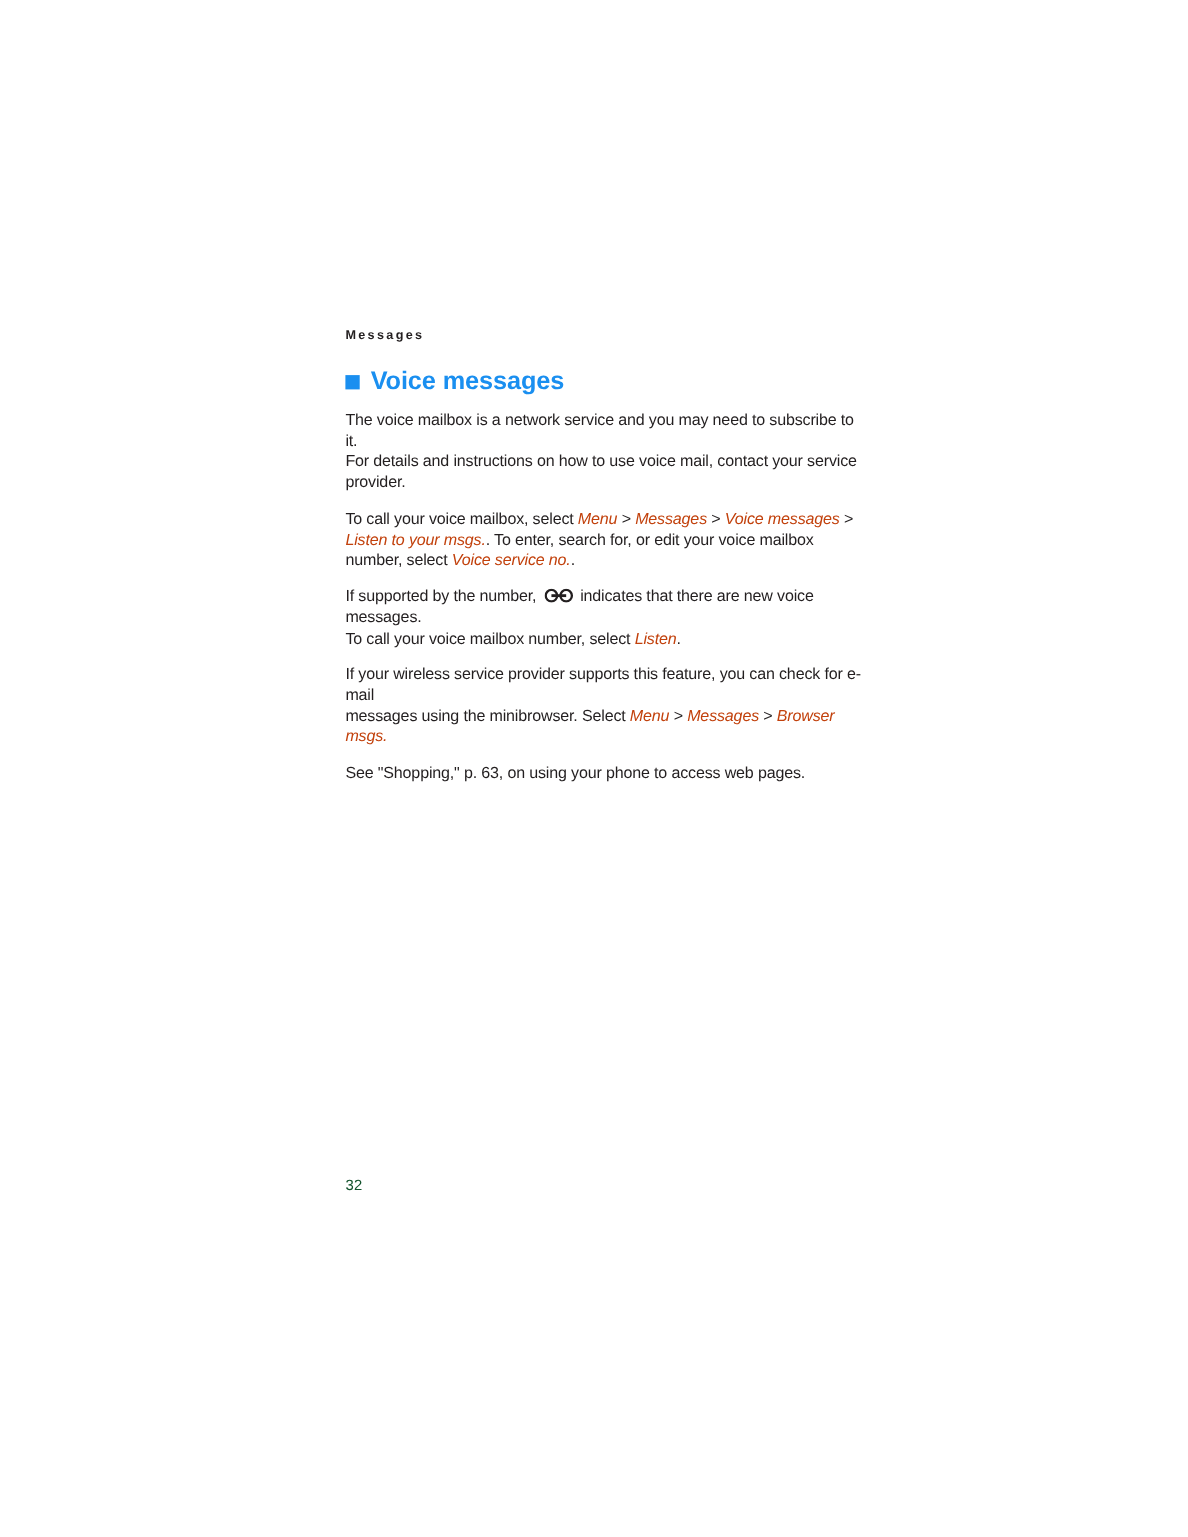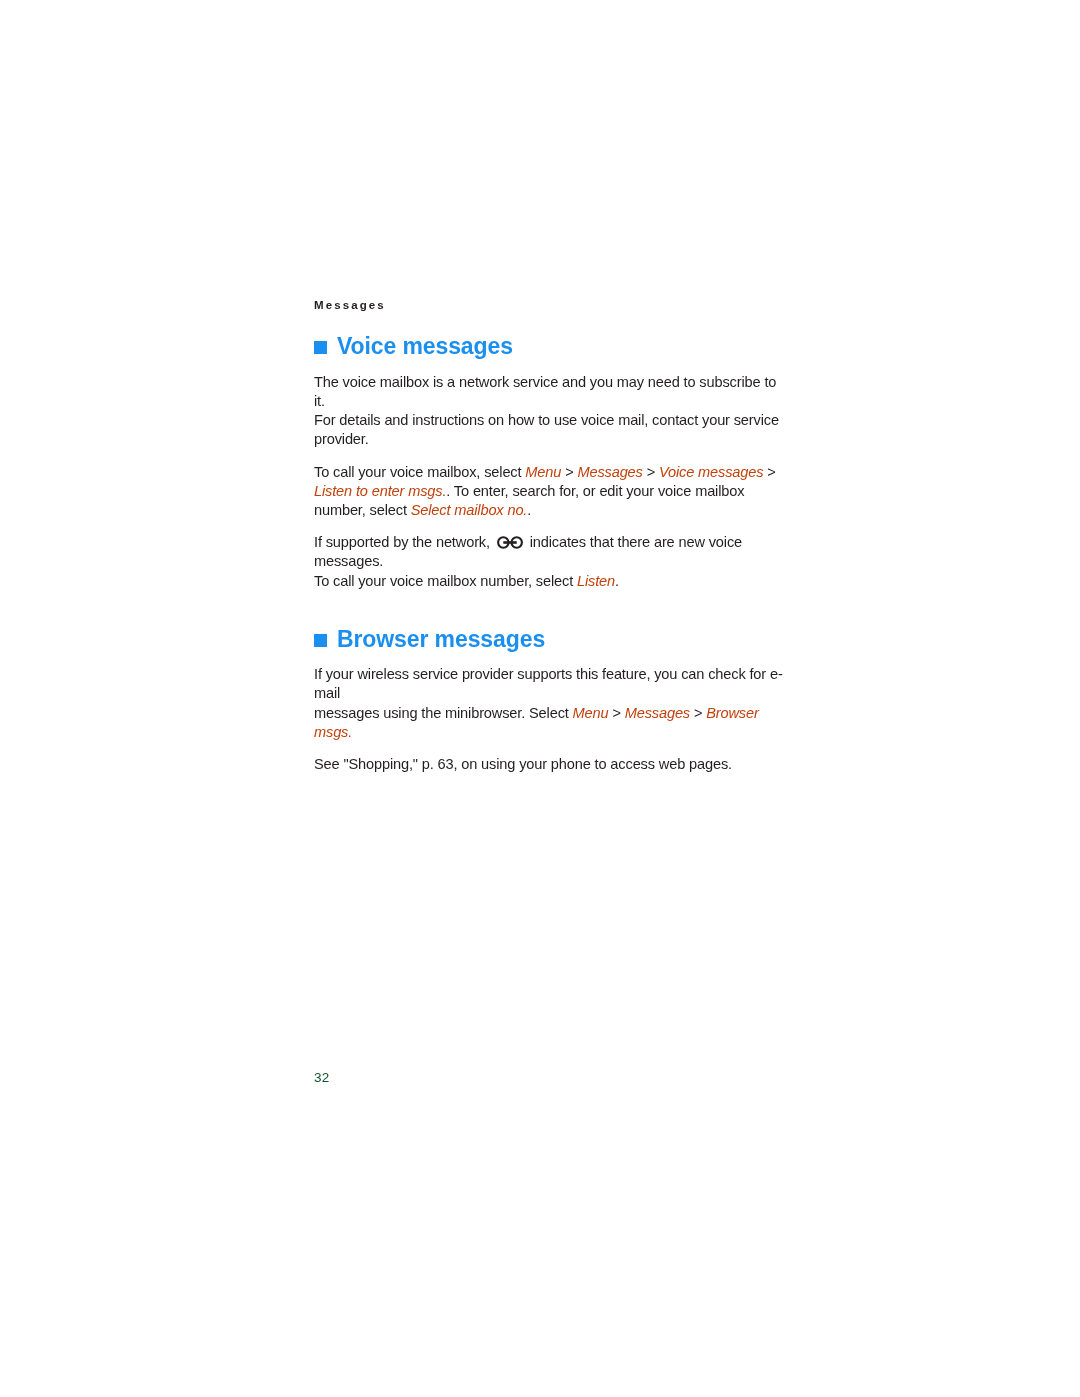--- a/index.html
+++ b/index.html
@@ -128,36 +128,32 @@
       <span class="section-heading-text">Voice messages</span>
     </div>
 
     <p class="body tight">
       <span>The voice mailbox is a network service and you may need to subscribe to it.</span><br>
       <span>For details and instructions on how to use voice mail, contact your service provider.</span>
     </p>
 
     <p class="body para-gap tight">
       <span>To call your voice mailbox, select </span><span class="menu-term">Menu</span><span class="sep"> </span><span class="sep">&gt;</span><span class="sep"> </span><span class="menu-term">Messages</span><span class="sep"> </span><span class="sep">&gt;</span><span class="sep"> </span><span class="menu-term">Voice messages</span><span class="sep"> </span><span class="sep">&gt;</span><span class="sep"> </span><span class="menu-term">Listen</span>
-      <span class="menu-term">to enter msgs.</span><span>. To enter, search for, or edit your voice mailbox number, select </span><span class="menu-term">Select mailbox no.</span><span>.</span>
+      <span class="menu-term">to your msgs.</span><span>. To enter, search for, or edit your voice mailbox number, select </span><span class="menu-term">Voice service no.</span><span>.</span>
     </p>
 
     <p class="body para-gap tight">
-      <span>If supported by the network, </span><span class="vm-icon"><svg viewBox="0 0 26 13" width="26" height="13" xmlns="http://www.w3.org/2000/svg">
+      <span>If supported by the number, </span><span class="vm-icon"><svg viewBox="0 0 26 13" width="26" height="13" xmlns="http://www.w3.org/2000/svg">
           <circle cx="6.3" cy="6.5" r="5.2" fill="none" stroke="#231f20" stroke-width="2.1"></circle>
           <circle cx="19.7" cy="6.5" r="5.2" fill="none" stroke="#231f20" stroke-width="2.1"></circle>
           <rect x="6.3" y="5.2" width="13.4" height="2.6" fill="#231f20"></rect>
         </svg></span><span> indicates that there are new voice messages.</span><br>
       <span>To call your voice mailbox number, select </span><span class="menu-term">Listen</span><span>.</span>
     </p>
 
-    <div class="section-heading heading-browser">
-      <span class="bullet-square"></span>
-      <span class="section-heading-text">Browser messages</span>
-    </div>
 
 
     <p class="body para-gap tight">
       <span>If your wireless service provider supports this feature, you can check for e-mail</span><br>
       <span>messages using the minibrowser. Select </span><span class="menu-term">Menu</span><span class="sep"> </span><span class="sep">&gt;</span><span class="sep"> </span><span class="menu-term">Messages</span><span class="sep"> </span><span class="sep">&gt;</span><span class="sep"> </span><span class="menu-term">Browser msgs.</span>
     </p>
 
     <p class="body para-gap tight">See "Shopping," p. 63, on using your phone to access web pages.</p>
 
   </div>

